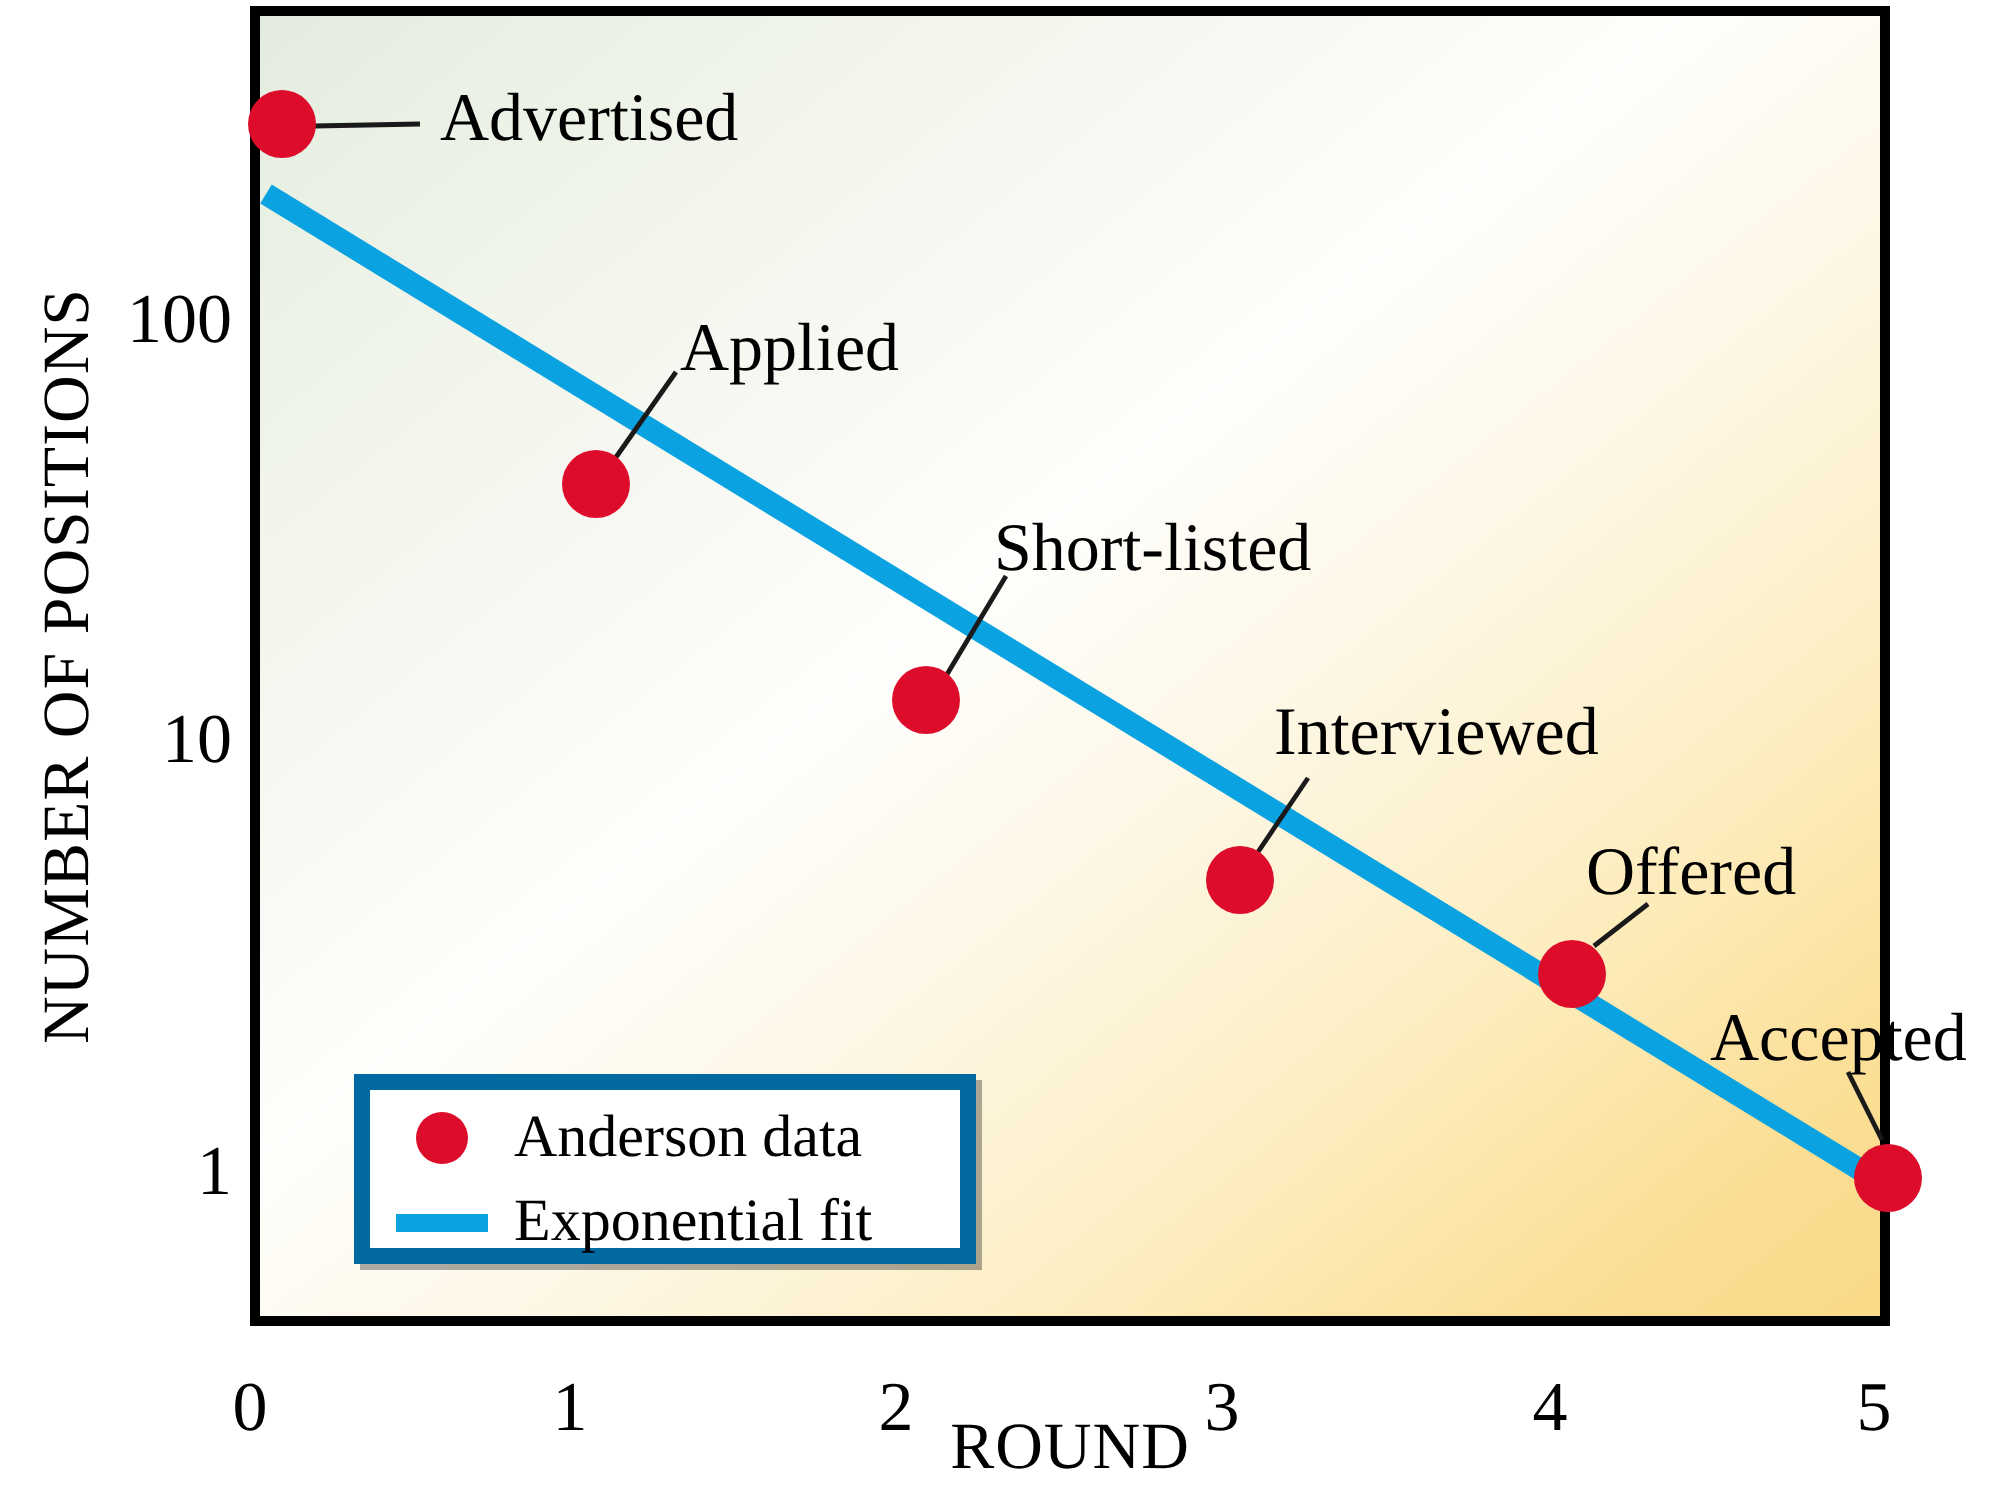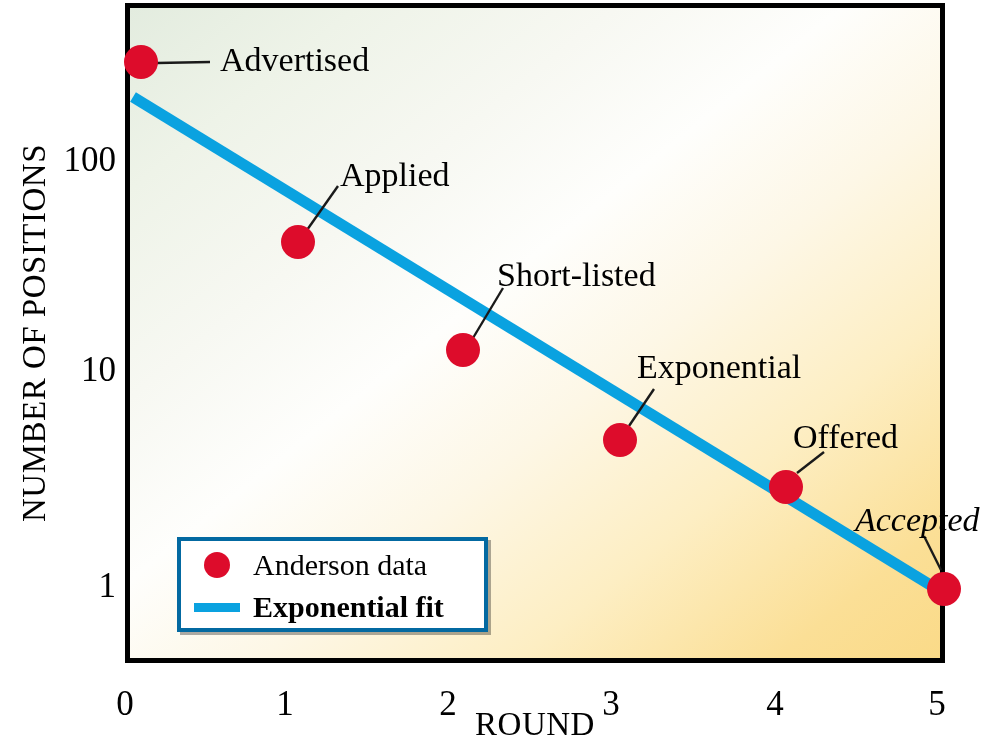--- a/index.html
+++ b/index.html
@@ -124,21 +124,21 @@
   }
 
   
   #legend {
     position: absolute;
     left: 177px;
     top: 537px;
     width: 311px;
     height: 95px;
     background: #ffffff;
-    border: 4px solid #0369a1;
+    border: 8px solid #0369a1;
     box-sizing: border-box;
     box-shadow: 3px 3px 0 rgba(0,0,0,0.32);
   }
   .legend-row {
     position: absolute;
     left: 0;
     width: 100%;
     height: 44px;
     display: flex;
     align-items: center;
@@ -217,32 +217,32 @@
     <circle cx="298" cy="242" r="17" fill="#dd0c2b"></circle>
     <circle cx="463" cy="350" r="17" fill="#dd0c2b"></circle>
     <circle cx="620" cy="440" r="17" fill="#dd0c2b"></circle>
     <circle cx="786" cy="487" r="17" fill="#dd0c2b"></circle>
     <circle cx="944" cy="589" r="17" fill="#dd0c2b"></circle>
   </svg>
 
   <div class="anno" style="left:220px; top:43px;">Advertised</div>
   <div class="anno" style="left:340px; top:158px;">Applied</div>
   <div class="anno" style="left:497px; top:258px;text-align:right;">Short-listed</div>
-  <div class="anno" style="left:637px; top:350px;">Exponential</div>
+  <div class="anno" style="left:637px; top:350px;">Interviewed</div>
   <div class="anno" style="left:793px; top:420px;text-align:center;">Offered</div>
-  <div class="anno" style="left:855px; top:503px;font-style:italic;">Accepted</div>
+  <div class="anno" style="left:855px; top:503px;">Accepted</div>
 
   <div id="legend">
     <div class="legend-row" style="top:2px;">
       <span class="legend-key">
         <span class="legend-dot"></span>
       </span>
       <span class="legend-text">Anderson data</span>
     </div>
-    <div class="legend-row" style="top:44px;font-weight:bold;">
+    <div class="legend-row" style="top:44px;">
       <span class="legend-key">
         <span class="legend-line"></span>
       </span>
       <span class="legend-text">Exponential fit</span>
     </div>
   </div>
 
 </div>
 
 </body></html>

